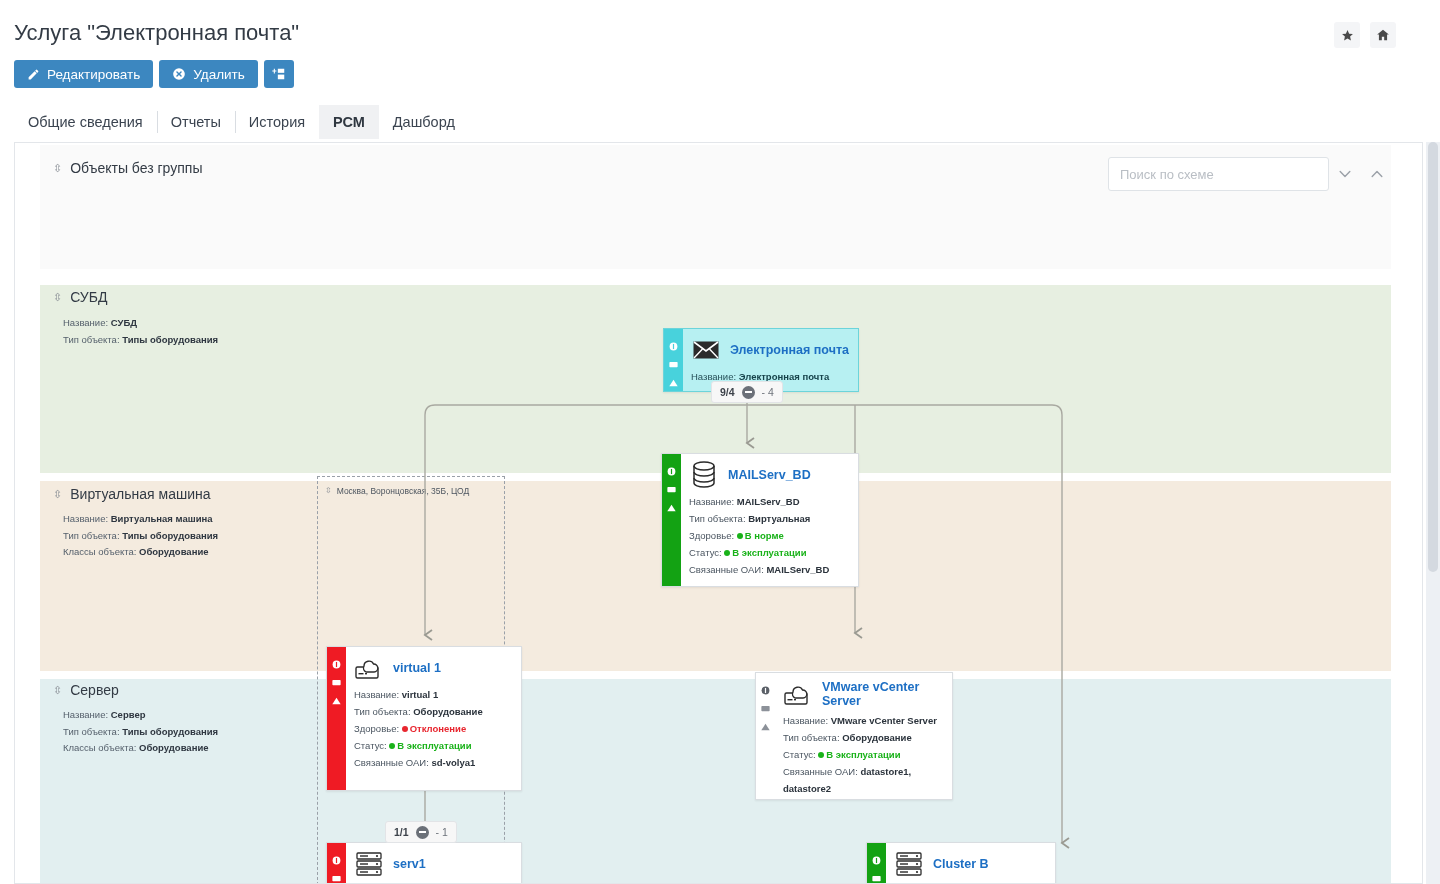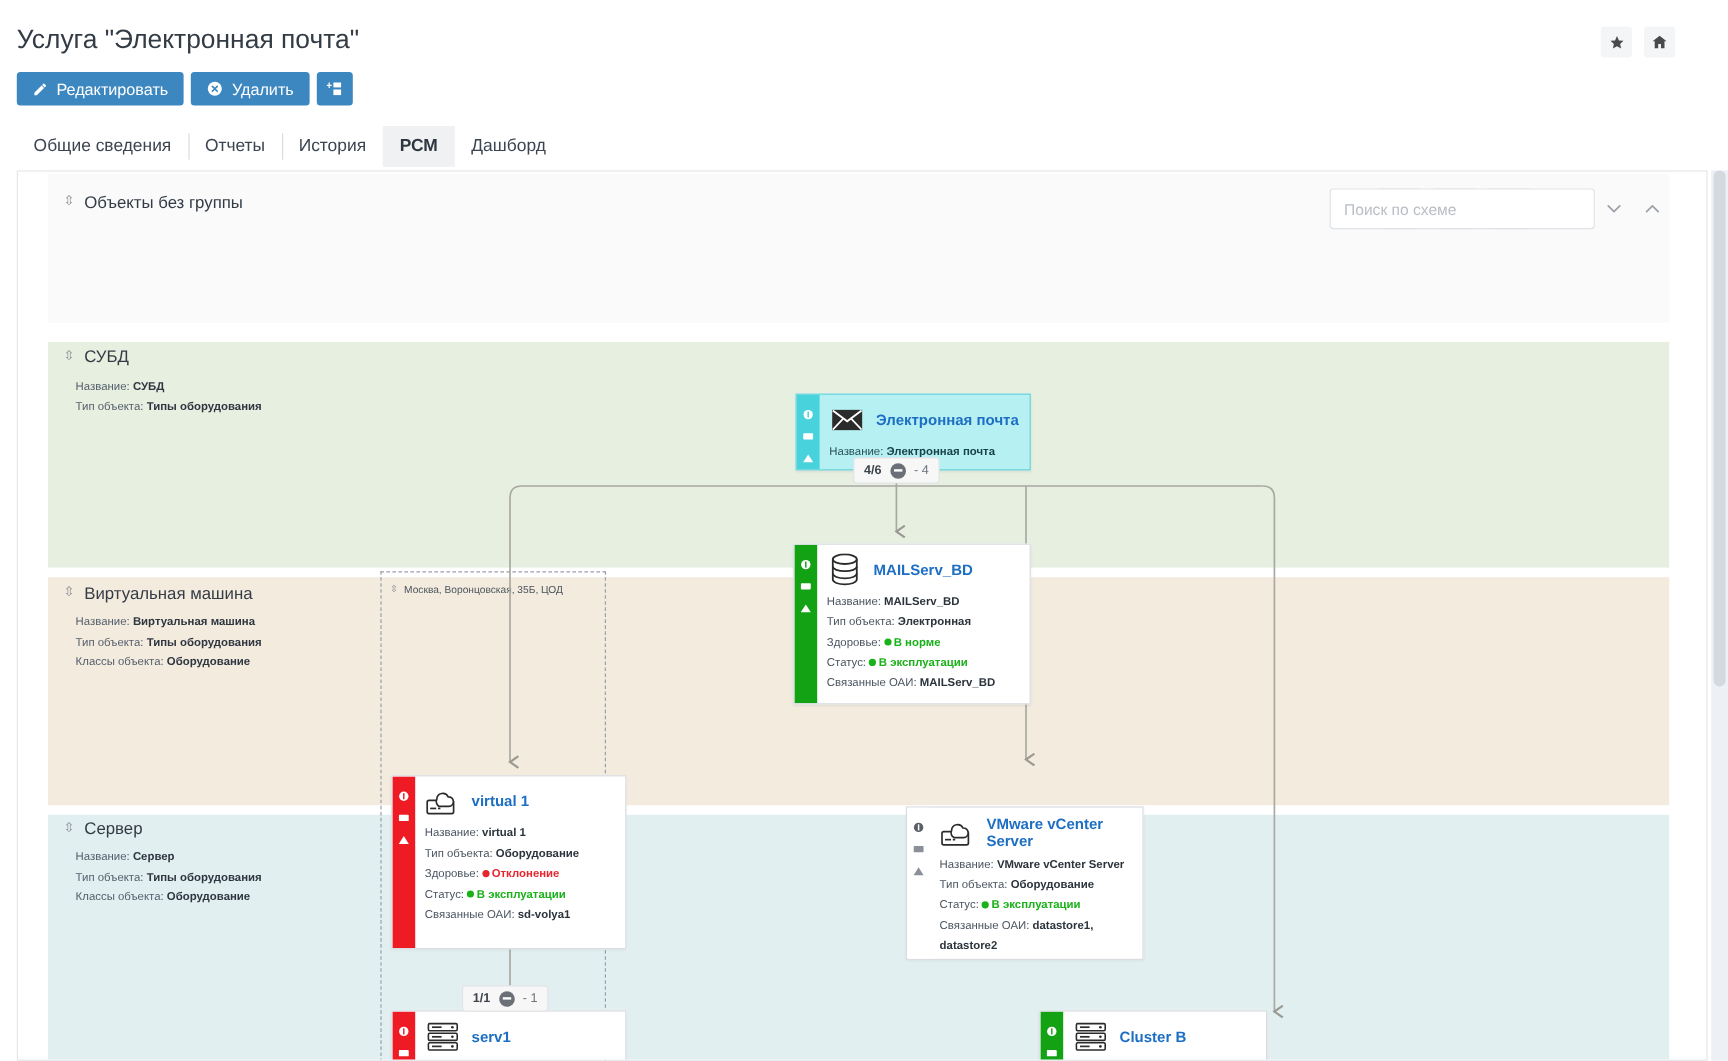--- a/index.html
+++ b/index.html
@@ -320,21 +320,21 @@
           </span>
           <span class="node-name">Электронная почта</span>
         </div>
         <div class="node-rows">
           <div><span>Название:</span>
                <b>Электронная почта</b></div>
         </div>
       </div>
     </div>
     <div class="badge" style="left:696px; top:238px;">
-      <span class="frac"><b>4/6</b></span>
+      <span class="frac"><b>9/4</b></span>
       <span class="minus">
           <i></i>
         </span>
       <span class="delta">- 4</span>
     </div>
 
     <div class="node" style="left:646px; top:310px; width:198px; height:134px;">
       <div class="node-rail rail-green">
         <span class="rail-ico">
           <svg width="9" height="9" viewBox="0 0 12 12">
@@ -364,21 +364,21 @@
               <path d="M3,17v5c0,2.2 4.5,4 10,4s10-1.8 10-4v-5"></path>
                 </g>
               </svg>
           </span>
           <span class="node-name">MAILServ_BD</span>
         </div>
         <div class="node-rows">
           <div><span>Название:</span>
                <b>MAILServ_BD</b></div>
           <div><span>Тип объекта:</span>
-               <b>Электронная</b></div>
+               <b>Виртуальная</b></div>
           <div><span>Здоровье:</span>
                <span class="dotg"></span><span class="vgreen">В норме</span></div>
           <div><span>Статус:</span>
                <span class="dotg"></span><span class="vgreen">В эксплуатации</span></div>
           <div><span>Связанные ОАИ:</span>
                <b>MAILServ_BD</b></div>
         </div>
       </div>
     </div>
 

